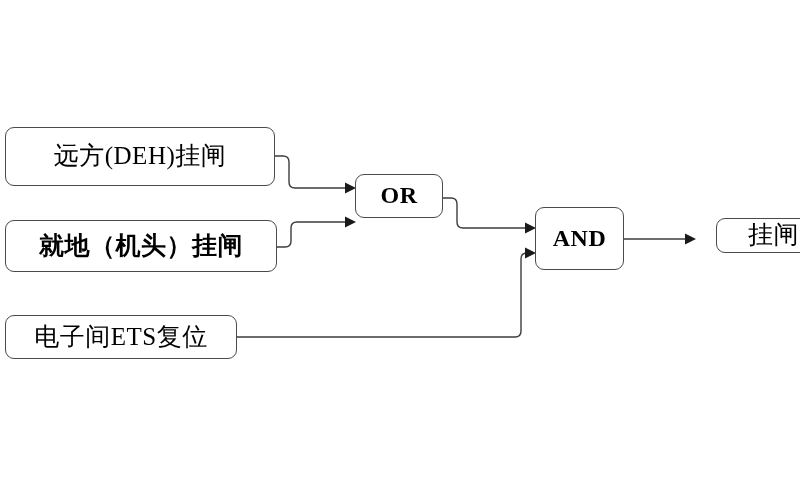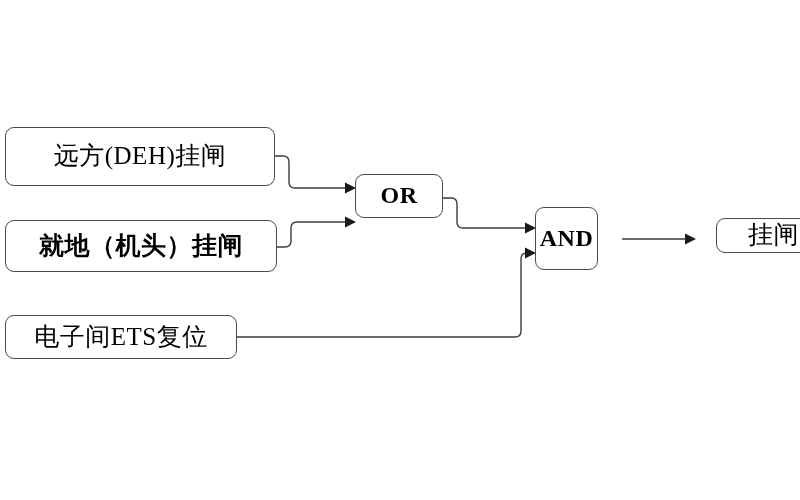--- a/index.html
+++ b/index.html
@@ -43,21 +43,21 @@
   }
   .node.output-node {
     font-size: 25px;
     letter-spacing: 0.5px;
   }
   
   #node-remote-deh   { left: 5px;   top: 127px; width: 270px; height: 59px; }
   #node-local-head   { left: 5px;   top: 220px; width: 272px; height: 52px; font-weight: bold; }
   #node-ets-reset    { left: 5px;   top: 315px; width: 232px; height: 44px; }
   #node-gate-or      { left: 355px; top: 174px; width: 88px;  height: 44px; }
-  #node-gate-and     { left: 535px; top: 207px; width: 63px;  height: 63px; }
+  #node-gate-and     { left: 535px; top: 207px; width: 89px;  height: 63px; }
   #node-output-latch { left: 716px; top: 218px; width: 95px;  height: 35px; padding-left: 20px; }
 
   #connector-layer {
     position: absolute;
     left: 0;
     top: 0;
     width: 800px;
     height: 500px;
     pointer-events: none;
   }

